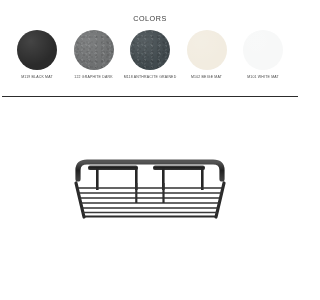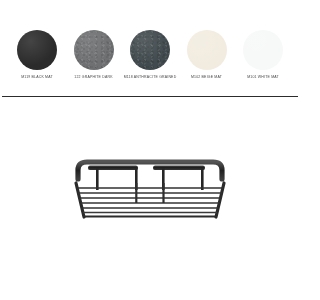--- a/index.html
+++ b/index.html
@@ -127,20 +127,21 @@
     height: 75px;
   }
 </style>
 </head>
 <body>
 
 <div class="page">
 
   <div class="colors-section">
 
+    <div class="colors-title">COLORS</div>
 
     <div class="swatch-row">
 
       <div class="swatch-cell">
         <div class="swatch-disc" style="background:#2b2b2b;">
           <div class="sheen"></div>
         </div>
         <div class="swatch-label">M119 BLACK MAT</div>
       </div>
 

